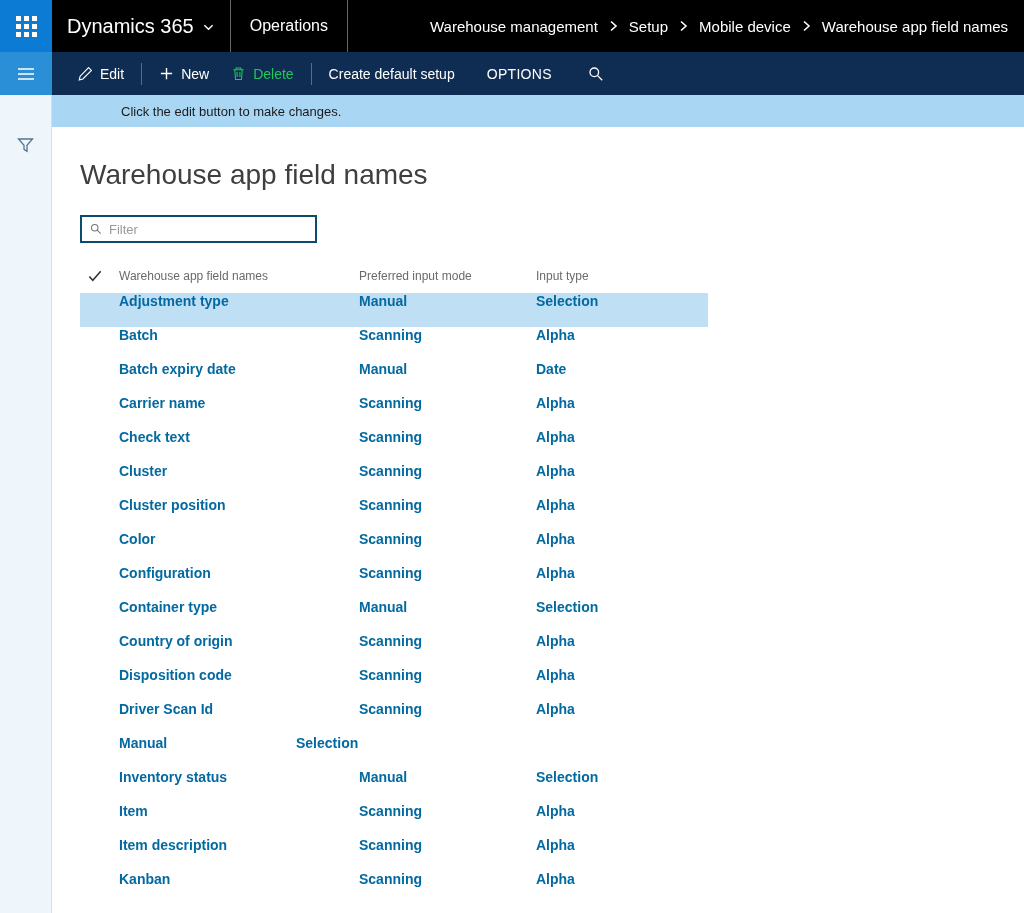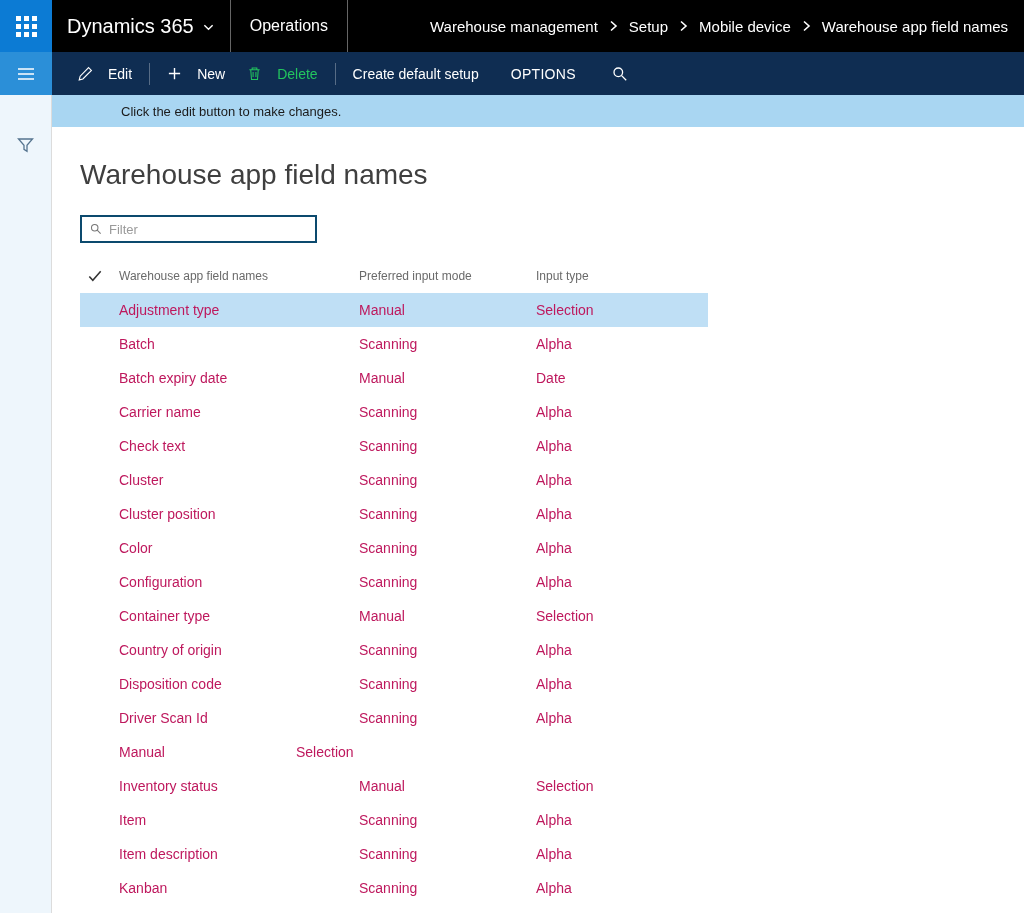--- a/index.html
+++ b/index.html
@@ -44,21 +44,21 @@
     height: 43px; background: var(--navbar, #0f2d52); display: flex; align-items: stretch;
     color: #fff; flex: 0 0 43px;
   }
   .hamburger-btn {
     width: 52px; background: var(--hamburger-blue, #2b8fd8);
     display: flex; align-items: center; justify-content: center; cursor: pointer; flex: 0 0 52px;
   }
   .actions { display: flex; align-items: center; padding-left: 15px; }
   .act-btn {
     background: none; border: none; color: #fff; font-family: inherit; font-size: 14px;
-    display: flex; align-items: center; gap: 15px; padding: 0 11px; height: 100%; cursor: pointer;
+    display: flex; align-items: center; gap: 7px; padding: 0 11px; height: 100%; cursor: pointer;
     white-space: nowrap;
   }
   .act-btn svg { width: 15px; height: 15px; }
   .act-btn.disabled { color: #22c55e; cursor: default; }
   .act-sep { width: 1px; height: 22px; background: rgba(255,255,255,.3); margin: 0 6px; }
   .act-btn.options { letter-spacing: .3px; margin-left: 10px; }
   .act-btn.search-btn { margin-left: 14px; }
   .act-btn.search-btn svg { width: 16px; height: 16px; }
 
   
@@ -103,21 +103,21 @@
     font-size: 12px; color: #6a6a6a;
   }
   .col-check { width: 39px; flex: 0 0 39px; padding-left: 8px; }
   .col-name  { width: 240px; flex: 0 0 240px; }
   .col-mode  { width: 177px; flex: 0 0 177px; }
   .col-type  { width: 172px; flex: 0 0 172px; }
   .grid-header .hdr { cursor: pointer; background: none; border: none; font: inherit; color: inherit; text-align: left; padding: 0; }
   .grid-header .col-check svg { width: 14px; height: 12px; color: #333; display: block; }
 
   .grid-row {
-    display: flex; align-items: center; height: 34px; font-size: 14px; color: #be185d; cursor: pointer;
+    display: flex; align-items: flex-start; height: 34px; font-size: 14px; color: #0369a1; cursor: pointer; font-weight: bold;
   }
   .grid-row.selected { background: var(--selected-row-bg, #bfdff5); }
   .grid-row .cell { overflow: hidden; white-space: nowrap; }
 </style>
 </head>
 <body>
 
 <div class="screen">
 
   <header class="topbar">

